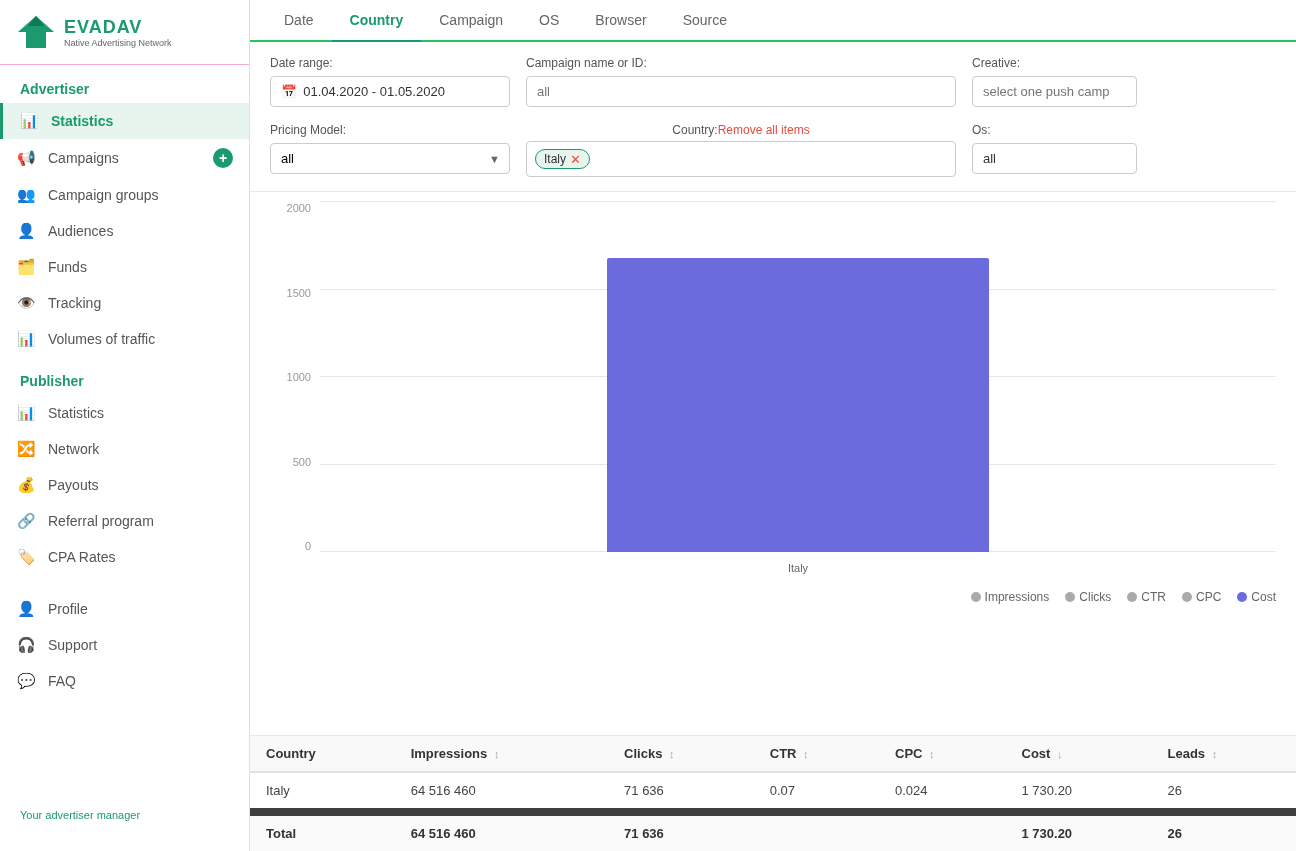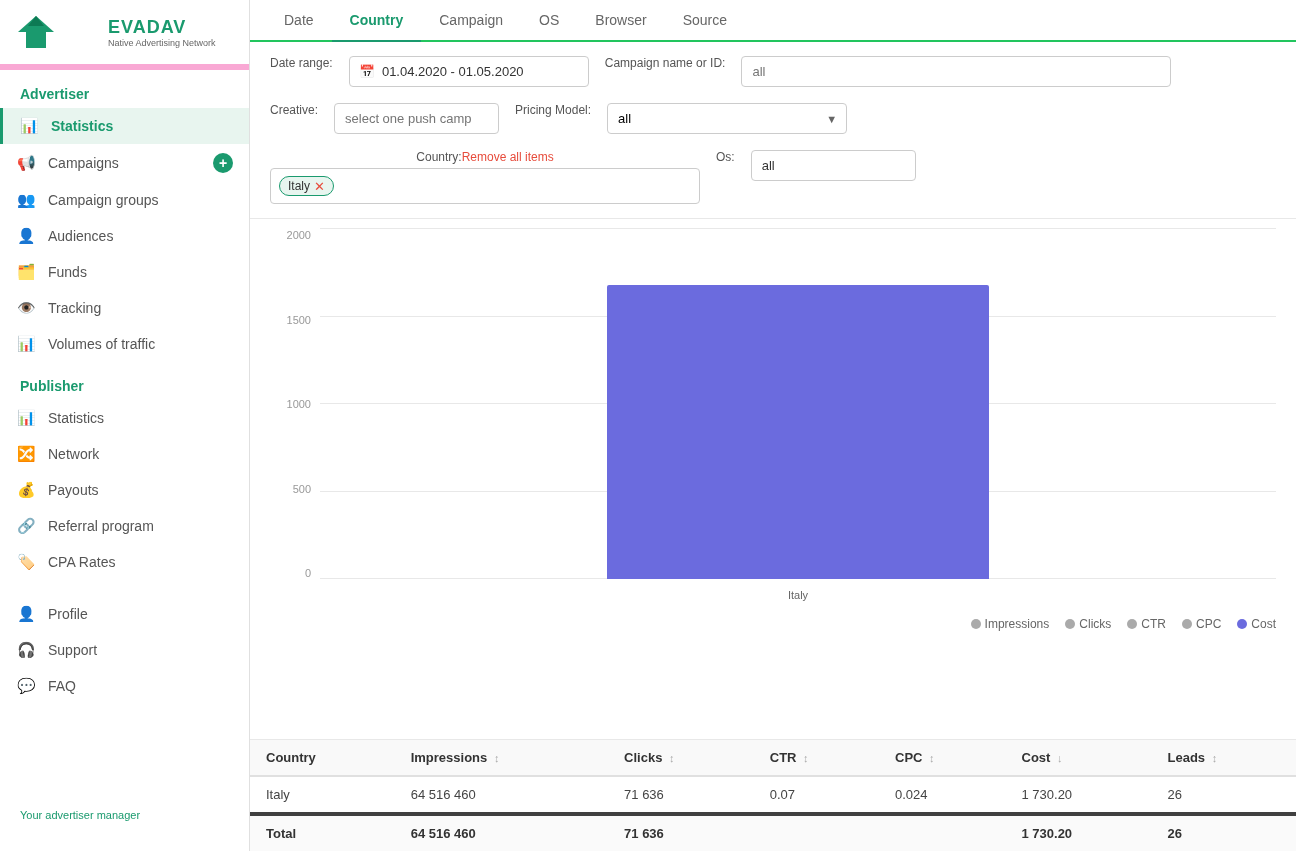--- a/index.html
+++ b/index.html
@@ -13,22 +13,21 @@
       border-right: 1px solid #e0e0e0;
       display: flex;
       flex-direction: column;
       overflow-y: auto;
       padding-bottom: 20px;
     }
     .sidebar-logo {
       display: flex;
       align-items: center;
       padding: 14px 16px;
-      border-bottom: 6px solid #f9a8d4;
-      gap: 44px;
+      border-bottom: 1px solid #f9a8d4;
     }
     .logo-icon {
       width: 40px;
       height: 36px;
       margin-right: 8px;
     }
     .logo-text-main { font-size: 18px; font-weight: bold; color: #1a9a6e; letter-spacing: 1px; }
     .logo-text-sub { font-size: 9px; color: #666; text-align: right; }
 
     .sidebar-section-label {
@@ -118,21 +117,21 @@
     
     .filters {
       padding: 14px 20px;
       background: #fff;
       border-bottom: 1px solid #e8e8e8;
       display: flex;
       flex-wrap: wrap;
       gap: 16px;
       align-items: flex-start;
     }
-    .filter-group { display: flex; flex-direction: row; gap: 16px; }
+    .filter-group { display: flex; flex-direction: column; gap: 6px; }
     .filter-label { font-size: 12px; color: #555; }
     .filter-input {
       border: 1px solid #ccc;
       border-radius: 4px;
       padding: 7px 10px;
       font-size: 13px;
       color: #333;
       background: #fff;
       display: flex;
       align-items: center;
@@ -304,21 +303,21 @@
     thead th {
       padding: 10px 16px;
       text-align: left;
       font-weight: 600;
       color: #333;
       white-space: nowrap;
     }
     thead th .sort-icon { color: #aaa; font-size: 11px; margin-left: 3px; }
     tbody tr { border-bottom: 1px solid #f0f0f0; }
     tbody td { padding: 10px 16px; color: #444; }
-    tfoot tr { border-top: 4px solid #404040; background: #fafafa; }
+    tfoot tr { border-top: 8px solid #404040; background: #fafafa; }
     tfoot td { padding: 10px 16px; font-weight: bold; color: #333; }
   </style>
 </head>
 <body>
 
 <div class="sidebar">
   <div class="sidebar-logo">
     <svg class="logo-icon" viewBox="0 0 40 36">
       <polygon points="20,2 38,18 30,18 30,34 10,34 10,18 2,18" fill="#1a9a6e"></polygon>
       <polygon points="20,2 28,12 20,12 12,12" fill="#0d7a54"></polygon>

